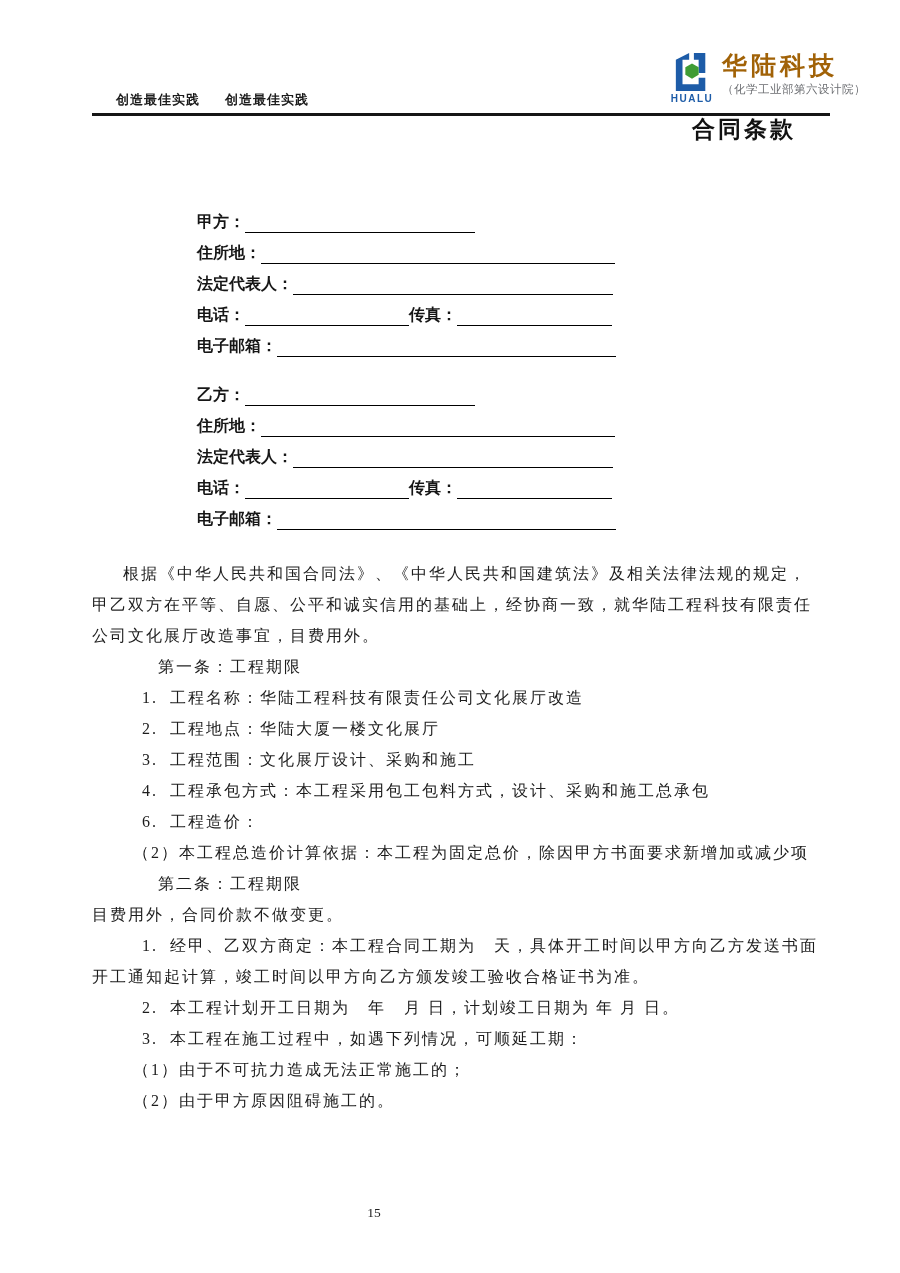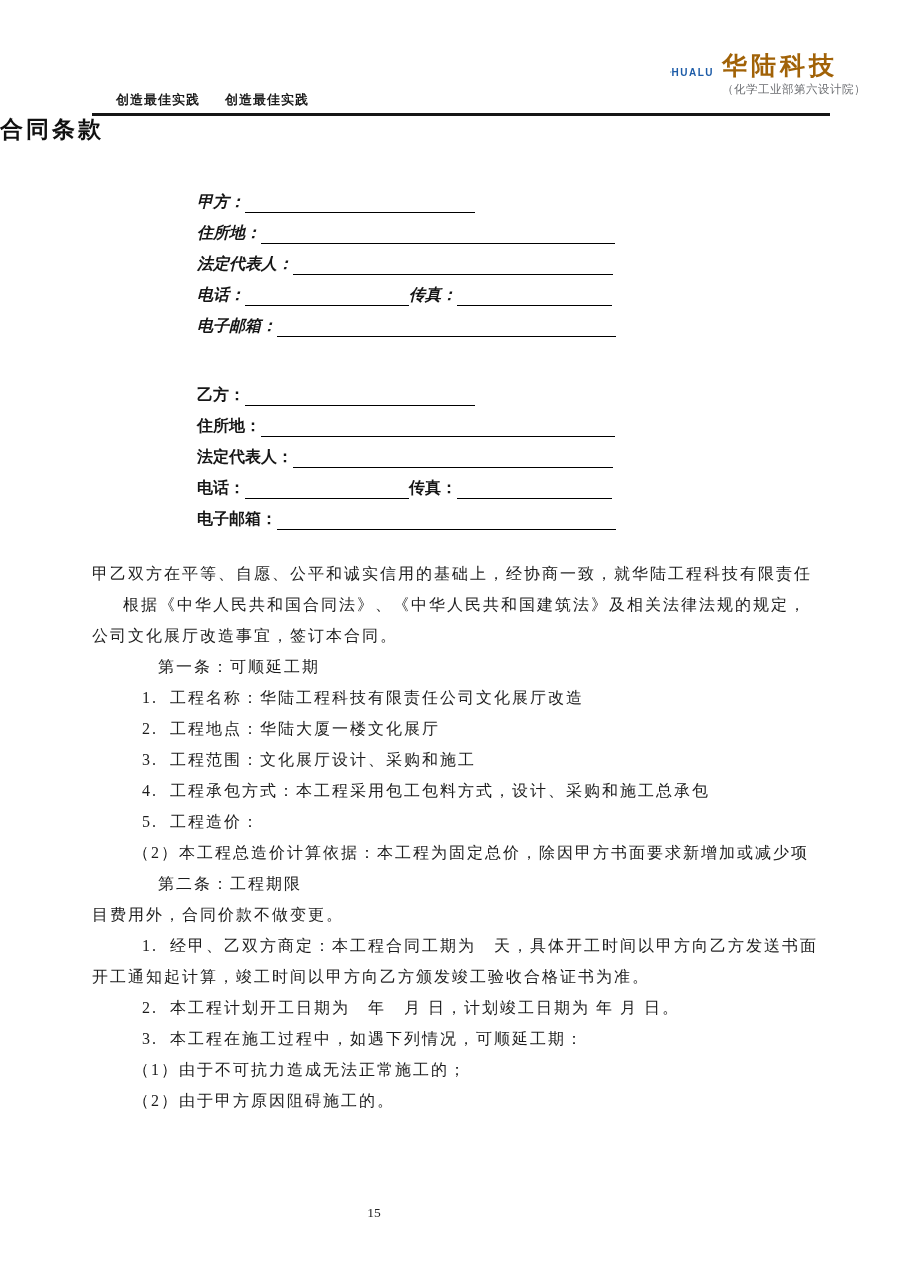--- a/index.html
+++ b/index.html
@@ -19,45 +19,45 @@
     font-family:"Liberation Sans","DejaVu Sans",sans-serif;
   }
   .divider{
     position:absolute;left:92px;top:113px;
     width:738px;height:3px;background:#161616;
   }
   .logo{
     position:absolute;left:670px;top:52px;
     display:flex;align-items:flex-start;
   }
-  .logo-left{display:flex;flex-direction:row;align-items:center;width:44px;}
+  .logo-left{display:flex;flex-direction:column;align-items:center;width:44px;}
   .logo-en{
     font-family:"Liberation Sans","DejaVu Sans",sans-serif;
     font-size:10px;font-weight:bold;color:#1d5ca8;
     letter-spacing:1.5px;margin-top:1px;
   }
   .logo-right{margin-left:8px;}
   .logo-cn{
     font-family:"Liberation Sans","DejaVu Sans",sans-serif;
     font-size:25px;font-weight:bold;color:#a16207;
     letter-spacing:4px;line-height:1.1;
   }
   .logo-sub{
     font-family:"Liberation Sans","DejaVu Sans",sans-serif;
     font-size:11.5px;color:#6b6d71;margin-top:2px;letter-spacing:0.5px;
   }
   
   .title{
     position:absolute;top:114px;left:0;width:796px;margin:0;
-    text-align:left;font-size:23px;font-weight:bold;
+    text-align:right;font-size:23px;font-weight:bold;
     letter-spacing:3px;color:#111;
   }
   
   .form{position:absolute;left:197px;width:430px;}
-  .form-a{top:186px;font-style:italic;}
+  .form-a{top:206px;}
   .form-b{top:379px;}
   .form-row{height:31px;line-height:31px;font-size:16px;white-space:nowrap;}
   .flabel{font-weight:bold;color:#161616;}
   .fline{
     display:inline-block;vertical-align:middle;
     height:19px;border-bottom:1.5px solid #000;
   }
   .w-party{width:230px;}
   .w-addr{width:354px;}
   .w-legal{width:320px;}
@@ -140,29 +140,29 @@
     </div>
     <div class="form-row">
       <span class="flabel">电话：</span><span class="fline w-phone"></span><span class="flabel">传真：</span><span class="fline w-fax"></span>
     </div>
     <div class="form-row">
       <span class="flabel">电子邮箱：</span><span class="fline w-email"></span>
     </div>
   </div>
 
   <div class="body-text">
+    <div class="bodyline l-para">根据《中华人民共和国合同法》、《中华人民共和国建筑法》及相关法律法规的规定，</div>
     <div class="bodyline l-flush">甲乙双方在平等、自愿、公平和诚实信用的基础上，经协商一致，就华陆工程科技有限责任</div>
-    <div class="bodyline l-para">根据《中华人民共和国合同法》、《中华人民共和国建筑法》及相关法律法规的规定，</div>
-    <div class="bodyline l-flush">公司文化展厅改造事宜，签订本合同。</div>
-    <div class="bodyline l-heading">第一条：可顺延工期</div>
+    <div class="bodyline l-flush">公司文化展厅改造事宜，目费用外。</div>
+    <div class="bodyline l-heading">第一条：工程期限</div>
     <div class="bodyline l-num">1.  工程名称：华陆工程科技有限责任公司文化展厅改造</div>
     <div class="bodyline l-num">2.  工程地点：华陆大厦一楼文化展厅</div>
     <div class="bodyline l-num">3.  工程范围：文化展厅设计、采购和施工</div>
     <div class="bodyline l-num">4.  工程承包方式：本工程采用包工包料方式，设计、采购和施工总承包</div>
-    <div class="bodyline l-num">5.  工程造价：</div>
+    <div class="bodyline l-num">6.  工程造价：</div>
     <div class="bodyline l-sub">（2）本工程总造价计算依据：本工程为固定总价，除因甲方书面要求新增加或减少项</div>
     <div class="bodyline l-heading">第二条：工程期限</div>
     <div class="bodyline l-flush">目费用外，合同价款不做变更。</div>
     <div class="bodyline l-num">1.  经甲、乙双方商定：本工程合同工期为　天，具体开工时间以甲方向乙方发送书面</div>
     <div class="bodyline l-flush">开工通知起计算，竣工时间以甲方向乙方颁发竣工验收合格证书为准。</div>
     <div class="bodyline l-num">2.  本工程计划开工日期为　年　月 日，计划竣工日期为 年 月 日。</div>
     <div class="bodyline l-num">3.  本工程在施工过程中，如遇下列情况，可顺延工期：</div>
     <div class="bodyline l-sub">（1）由于不可抗力造成无法正常施工的；</div>
     <div class="bodyline l-sub">（2）由于甲方原因阻碍施工的。</div>
   </div>

